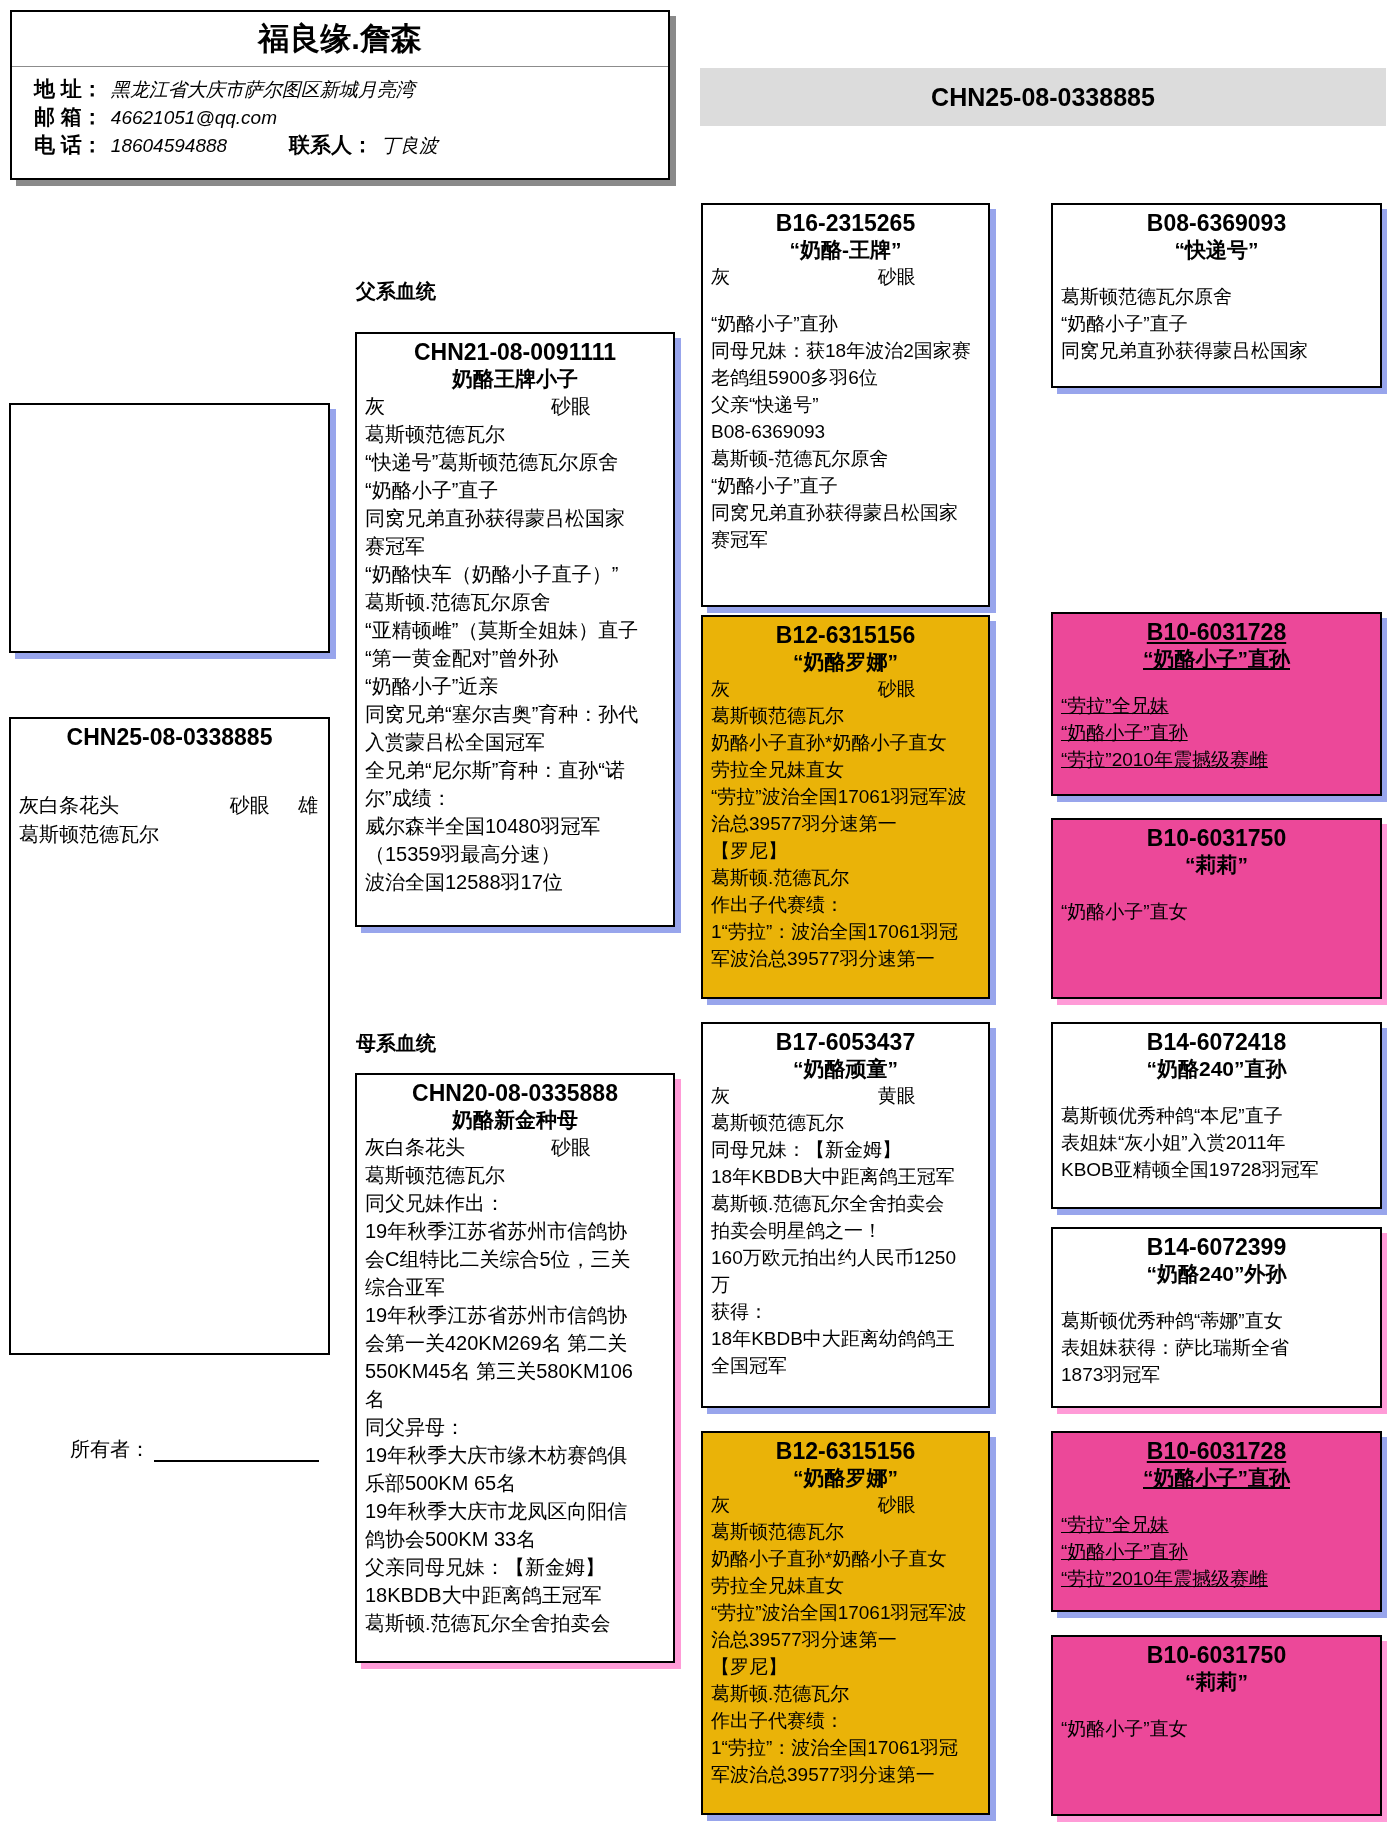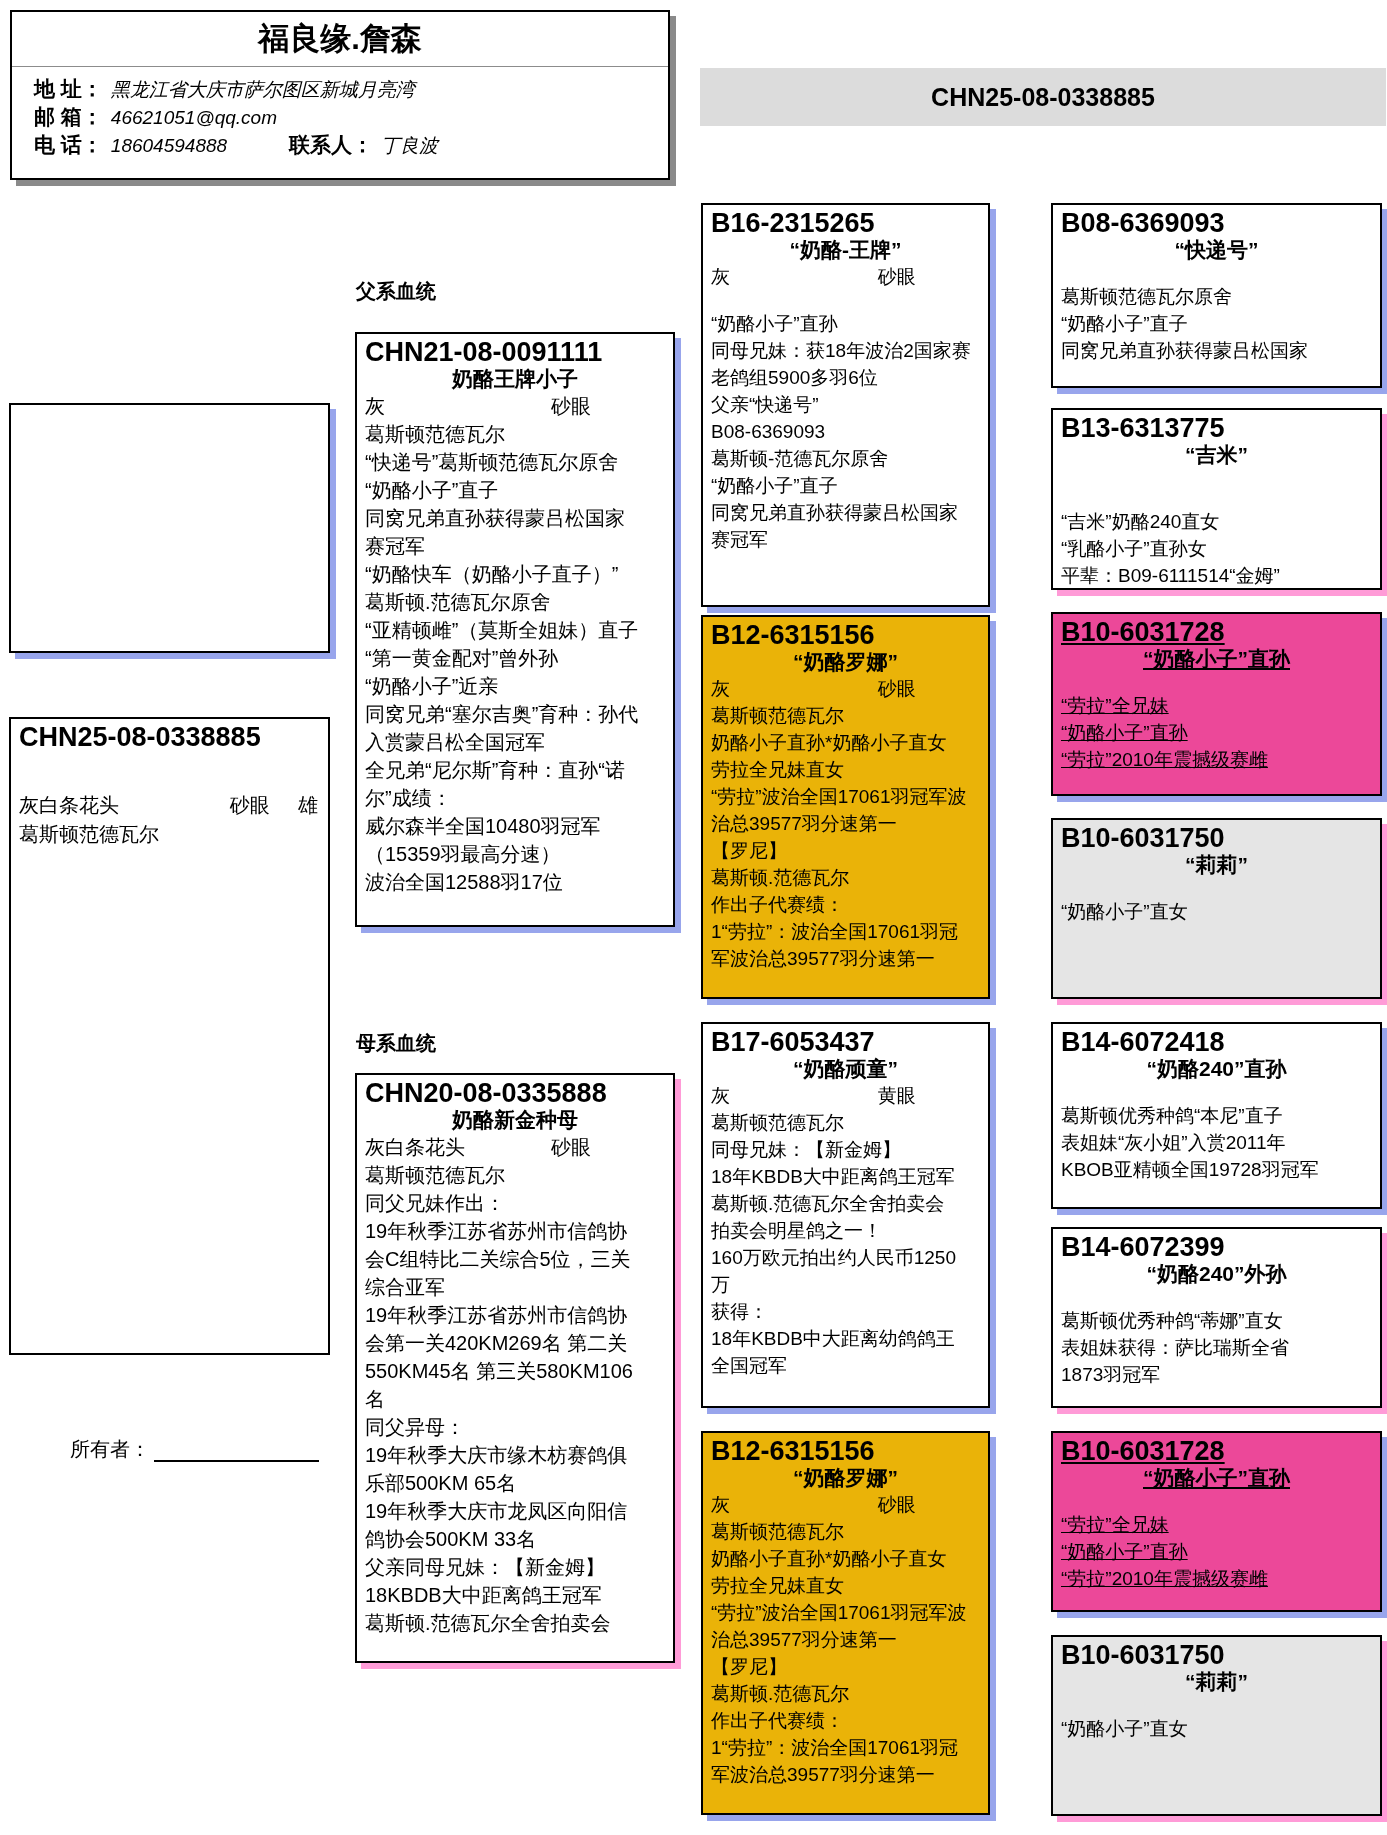--- a/index.html
+++ b/index.html
@@ -23,22 +23,22 @@
   
   .section-label{position:absolute;font-weight:bold;font-size:20px;}
 
   
   .pbox{position:absolute;background:#fff;border:2px solid #000;box-sizing:border-box;
     padding:4px 8px 0 8px;overflow:hidden;}
   .sh-blue{box-shadow:6px 6px 0 #98a5ec;}
   .sh-pink{box-shadow:6px 6px 0 #ff9bd7;}
   .fill-salmon{background:#eab308;}
   .fill-peri{background:#ec4899;text-decoration:underline;}
-  .fill-pink{background:#e5e5e5;}
-  .ptitle{font-weight:bold;font-size:27px;text-align:left;line-height:28px;white-space:nowrap;}
+  .fill-pink{background:#ec4899;}
+  .ptitle{font-weight:bold;font-size:23px;text-align:center;line-height:28px;white-space:nowrap;}
   .psub{font-weight:bold;font-size:21px;text-align:center;line-height:26px;white-space:nowrap;}
   .trait{position:relative;font-size:19px;line-height:27px;white-space:nowrap;}
   .trait .tr{position:absolute;left:62%;top:0;}
   .bline{font-size:19px;line-height:27px;white-space:nowrap;}
   .bline.blank{height:20px;}
   .big .bline{font-size:20px;line-height:28px;}
   .big .trait{font-size:20px;line-height:28px;}
 
   
   .empty-box{position:absolute;left:9px;top:403px;width:321px;height:250px;background:#fff;
@@ -239,31 +239,20 @@
     <div class="ptitle">B08-6369093</div>
     <div class="psub">“快递号”</div>
     <div class="plines">
         <div class="bline blank"></div>
         <div class="bline">葛斯顿范德瓦尔原舍</div>
         <div class="bline">“奶酪小子”直子</div>
         <div class="bline">同窝兄弟直孙获得蒙吕松国家</div>
       </div>
   </div>
 
-  <div class="pbox sh-pink" style="left:1051px;top:408px;width:331px;height:182px;">
-    <div class="ptitle">B13-6313775</div>
-    <div class="psub">“吉米”</div>
-    <div class="plines">
-        <div class="bline blank"></div>
-        <div class="bline blank"></div>
-        <div class="bline">“吉米”奶酪240直女</div>
-        <div class="bline">“乳酪小子”直孙女</div>
-        <div class="bline">平辈：B09-6111514“金姆”</div>
-      </div>
-  </div>
 
   <div class="pbox fill-peri sh-blue" style="left:1051px;top:612px;width:331px;height:184px;">
     <div class="ptitle">B10-6031728</div>
     <div class="psub">“奶酪小子”直孙</div>
     <div class="plines">
         <div class="bline blank"></div>
         <div class="bline">“劳拉”全兄妹</div>
         <div class="bline">“奶酪小子”直孙</div>
         <div class="bline">“劳拉”2010年震撼级赛雌</div>
       </div>

